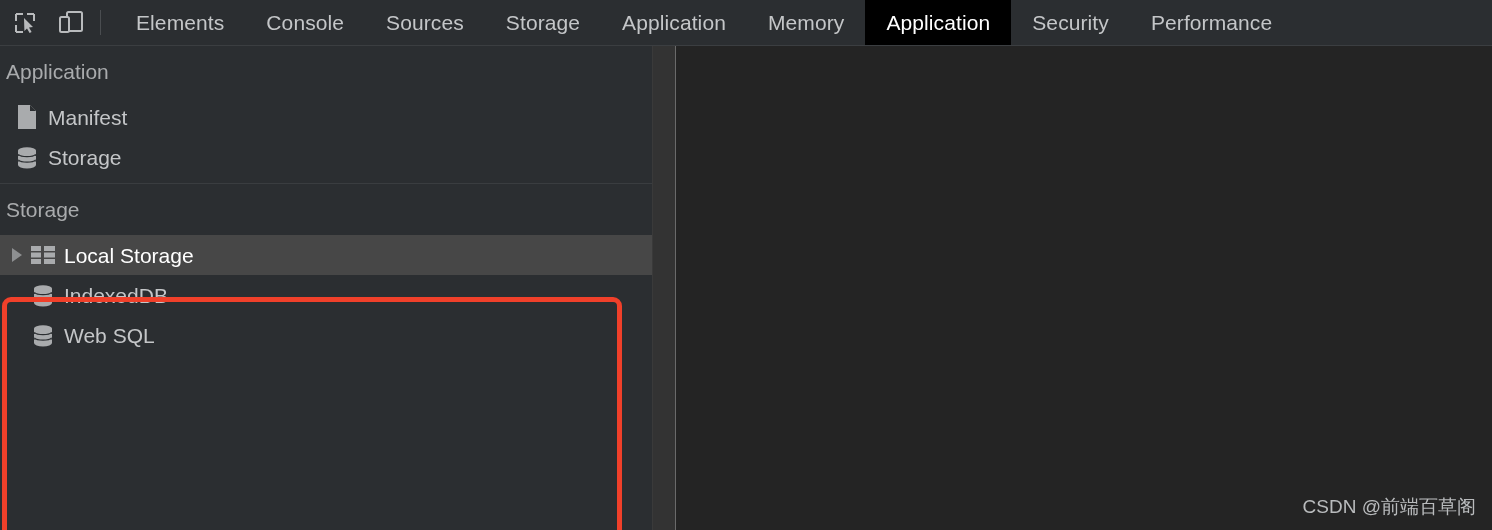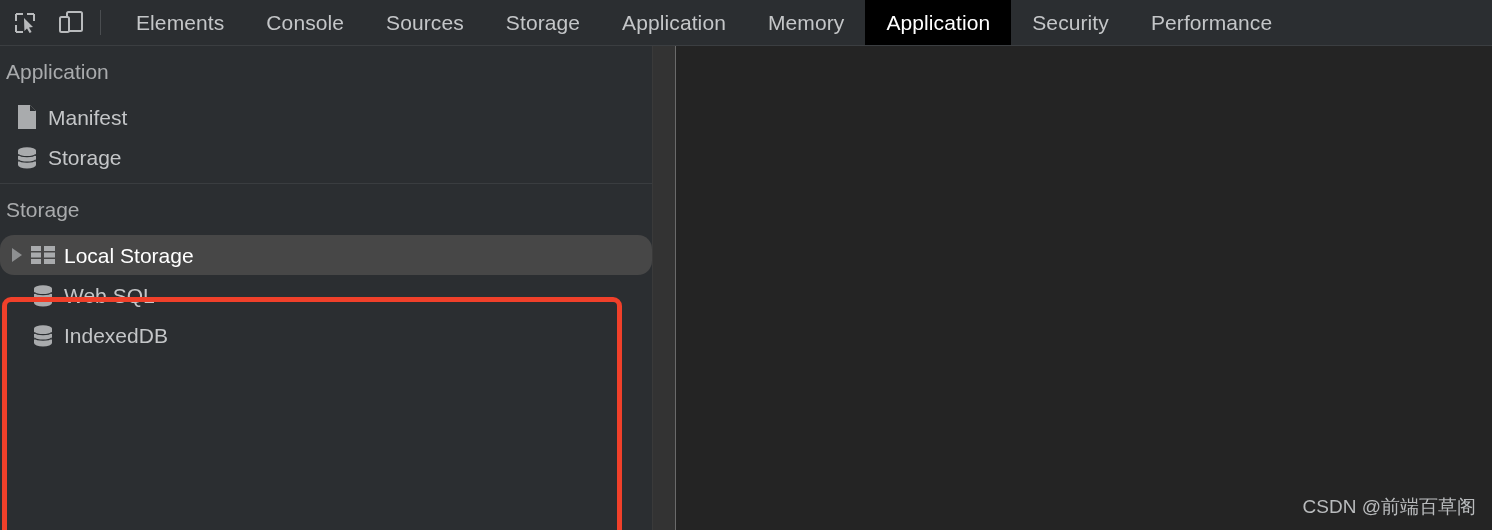--- a/index.html
+++ b/index.html
@@ -124,21 +124,20 @@
     padding-left: 6px;
     box-sizing: border-box;
     color: #c4c6c8;
     font-size: 21px;
     white-space: nowrap;
     user-select: none;
   }
   .row.selected {
     background: #474747;
     color: #ffffff;
-    border-radius: 14px;
   }
   .row.indent {
     padding-left: 12px;
   }
   .arrow {
     width: 22px;
     flex: 0 0 22px;
     display: flex;
     align-items: center;
     justify-content: center;
@@ -316,42 +315,42 @@
                   <path d="M4 6.5 v3.6 a9 3.3 0 0 0 18 0 V6.5 Z"></path>
                   <path d="M4 12 v3.6 a9 3.3 0 0 0 18 0 V12 Z"></path>
                   <path d="M4 17.5 v3.6 a9 3.3 0 0 0 18 0 V17.5 Z"></path>
                 </g>
                 <g fill="none" stroke="#2b2e31" stroke-width="1.1">
                   <path d="M4.4 10.3 a9 3.3 0 0 0 17.2 0"></path>
                   <path d="M4.4 15.8 a9 3.3 0 0 0 17.2 0"></path>
                 </g>
               </svg>
             </span>
-            <span class="label">Web SQL</span>
+            <span class="label">IndexedDB</span>
           </div>
 
           <div class="row">
             <span class="arrow empty">
                 <i></i>
               </span>
             <span class="ico">
               <svg width="26" height="26" viewBox="0 0 26 26" aria-hidden="true">
                 <g fill="#a9abad">
                   <ellipse cx="13" cy="6.5" rx="9" ry="3.3"></ellipse>
                   <path d="M4 6.5 v3.6 a9 3.3 0 0 0 18 0 V6.5 Z"></path>
                   <path d="M4 12 v3.6 a9 3.3 0 0 0 18 0 V12 Z"></path>
                   <path d="M4 17.5 v3.6 a9 3.3 0 0 0 18 0 V17.5 Z"></path>
                 </g>
                 <g fill="none" stroke="#2b2e31" stroke-width="1.1">
                   <path d="M4.4 10.3 a9 3.3 0 0 0 17.2 0"></path>
                   <path d="M4.4 15.8 a9 3.3 0 0 0 17.2 0"></path>
                 </g>
               </svg>
             </span>
-            <span class="label">IndexedDB</span>
+            <span class="label">Web SQL</span>
           </div>
 
 
         </div>
       </div>
 
       <div class="annotation-box"></div>
     </div>
 
     <div class="divider-strip"></div>

